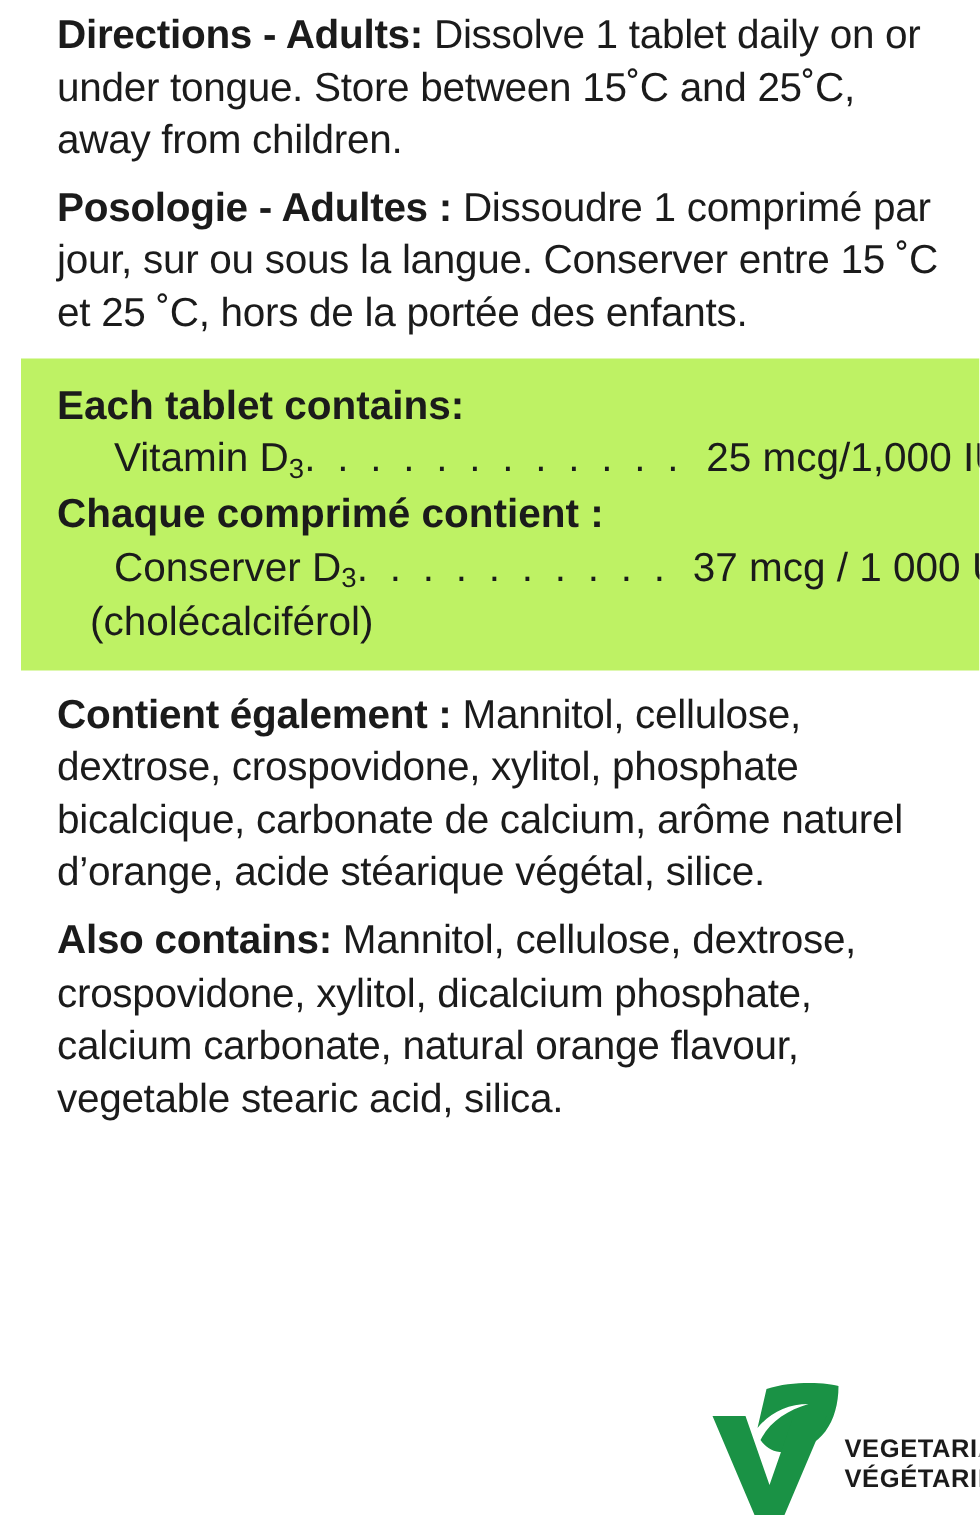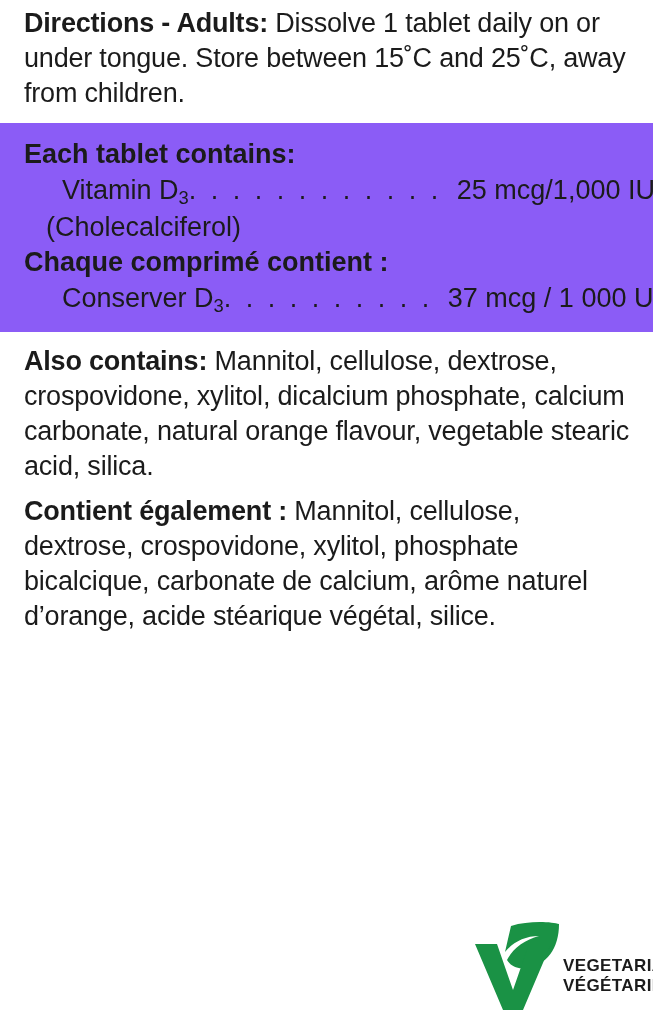--- a/index.html
+++ b/index.html
@@ -13,27 +13,28 @@
     font-family: "Liberation Sans", sans-serif;
     color: #1b1b1b;
     overflow: hidden;
     position: relative;
   }
   .label {
     width: 653px;
     height: 1024px;
     box-sizing: border-box;
     position: relative;
+    padding-left: 14px;
   }
   .section {
     padding: 0 24px;
     box-sizing: border-box;
   }
   .section.tinted {
-    background: #8b5cf6;
+    background: #bef264;
     padding-top: 14px;
     padding-bottom: 14px;
   }
   p {
     margin: 0;
     font-size: 27px;
     line-height: 1.30;
     letter-spacing: -0.2px;
   }
   .lead {
@@ -99,33 +100,34 @@
     color: #1b1b1b;
   }
 </style>
 </head>
 <body>
 
 <div class="label">
 
   <div class="section directions-wrap">
     <p class="para"><span class="lead">Directions - Adults:</span><span> Dissolve 1 tablet daily on or under tongue. Store between 15˚C and 25˚C, away from children.</span></p>
+    <p class="para"><span class="lead">Posologie - Adultes :</span><span> Dissoudre 1 comprimé par jour, sur ou sous la langue. Conserver entre 15 ˚C et 25 ˚C, hors de la portée des enfants.</span></p>
   </div>
 
   <div class="section tinted">
     <div class="heading">Each tablet contains:</div>
     <div class="contains-line"><span>Vitamin D</span><sub>3</sub><span class="dots">. . . . . . . . . . . .</span>&nbsp; <span>25 mcg/1,000 IU</span></div>
-    <div class="sub-indent">(Cholecalciferol)</div>
     <div class="heading">Chaque comprimé contient :</div>
     <div class="contains-line"><span>Conserver D</span><sub>3</sub><span class="dots">. . . . . . . . . .</span>&nbsp; <span>37 mcg / 1 000 UI</span></div>
+    <div class="sub-indent">(cholécalciférol)</div>
   </div>
 
   <div class="section also-wrap">
+    <p class="para"><span class="lead">Contient également :</span><span> Mannitol, cellulose, dextrose, crospovidone, xylitol, phosphate bicalcique, carbonate de calcium, arôme naturel d’orange, acide stéarique végétal, silice.</span></p>
     <p class="para"><span class="lead">Also contains:</span><span> Mannitol, cellulose, dextrose, crospovidone, xylitol, dicalcium phosphate, calcium carbonate, natural orange flavour, vegetable stearic acid, silica.</span></p>
-    <p class="para"><span class="lead">Contient également :</span><span> Mannitol, cellulose, dextrose, crospovidone, xylitol, phosphate bicalcique, carbonate de calcium, arôme naturel d’orange, acide stéarique végétal, silice.</span></p>
   </div>
 
   <div class="veg-badge">
     <div class="leafmark">
       <svg viewBox="0 0 96 92" width="96" height="92" xmlns="http://www.w3.org/2000/svg">
         <path d="M44 8 C62 2, 86 4, 92 6 C92 30, 80 48, 58 50 C50 51, 44 48, 40 42 C46 30, 58 22, 72 18 C58 18, 46 24, 38 34 Z" fill="#1a9245"></path>
         <path d="M8 26 L30 26 L46 72 L62 26 L84 26 L56 92 L36 92 Z" fill="#1a9245"></path>
       </svg>
     </div>
     <div class="veg-text">

